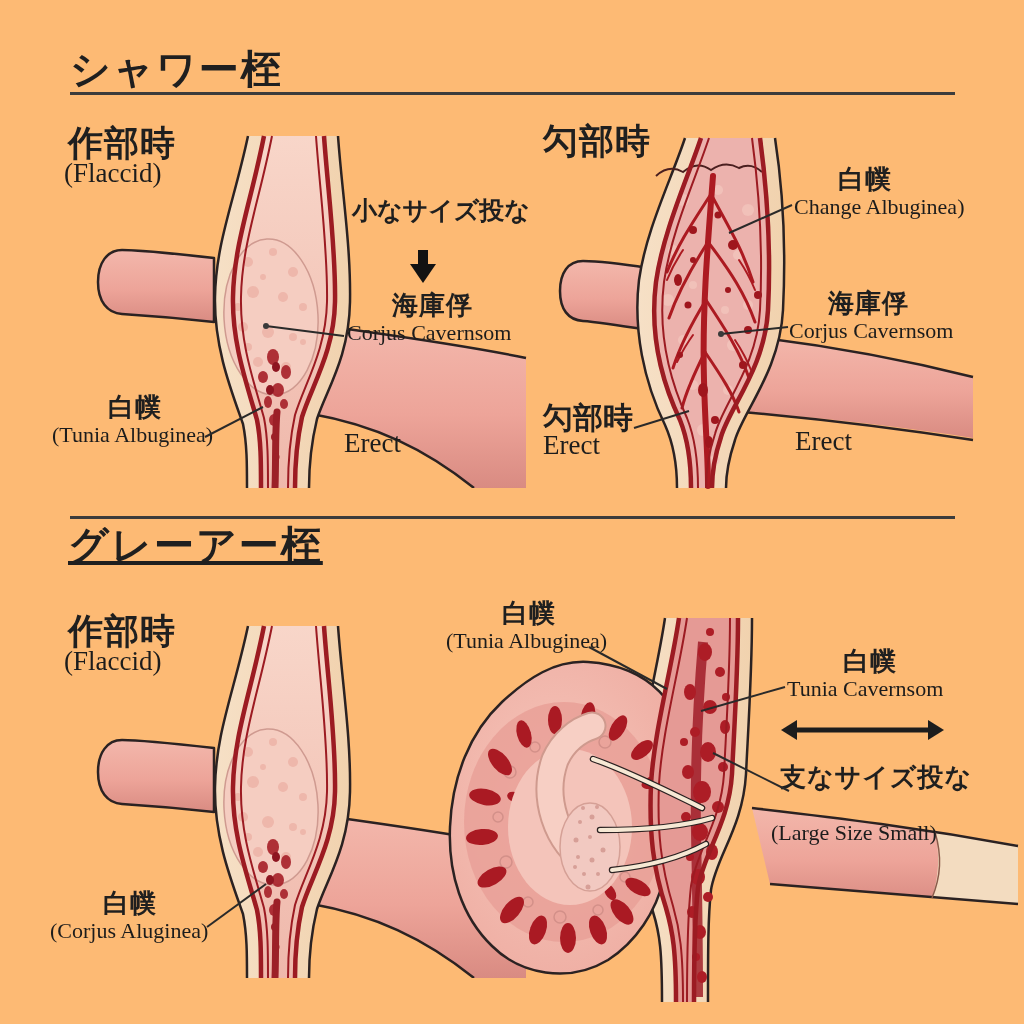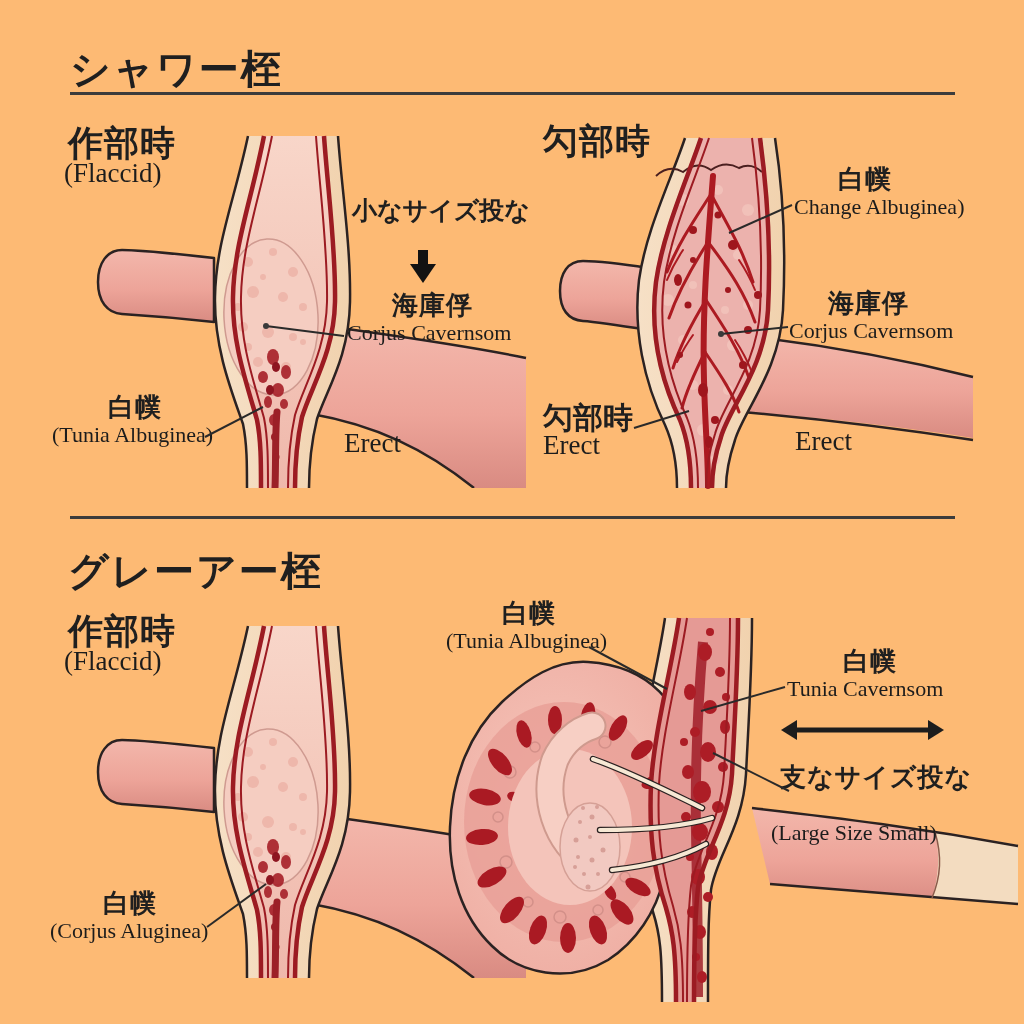--- a/index.html
+++ b/index.html
@@ -314,21 +314,21 @@
   <div class="jp lbl" style="left:838px;top:162px;">白幞</div>
   <div class="en small" style="left:794px;top:194px;">Change Albuginea)</div>
 
   <div class="jp lbl" style="left:828px;top:286px;">海庫俘</div>
   <div class="en small" style="left:789px;top:318px;">Corjus Cavernsom</div>
 
   <div class="jp" style="left:543px;top:398px;font-size:30px;font-weight:700;">勽部時</div>
   <div class="en sub" style="left:543px;top:430px;">Erect</div>
   <div class="en sub" style="left:795px;top:426px;">Erect</div>
 
-  <div class="jp hdr" style="left:68px;top:544px;">グレーアー桎</div>
+  <div class="jp hdr" style="left:68px;top:518px;text-decoration:underline;">グレーアー桎</div>
   <div class="jp ttl" style="left:68px;top:608px;">作部時</div>
   <div class="en sub" style="left:64px;top:646px;">(Flaccid)</div>
 
   <div class="jp lbl" style="left:502px;top:596px;">白幞</div>
   <div class="en small" style="left:446px;top:628px;">(Tunia Albuginea)</div>
 
   <div class="jp lbl" style="left:843px;top:644px;">白幞</div>
   <div class="en small" style="left:787px;top:676px;">Tunia Cavernsom</div>
 
   <div class="jp lbl" style="left:780px;top:760px;">支なサイズ投な</div>

